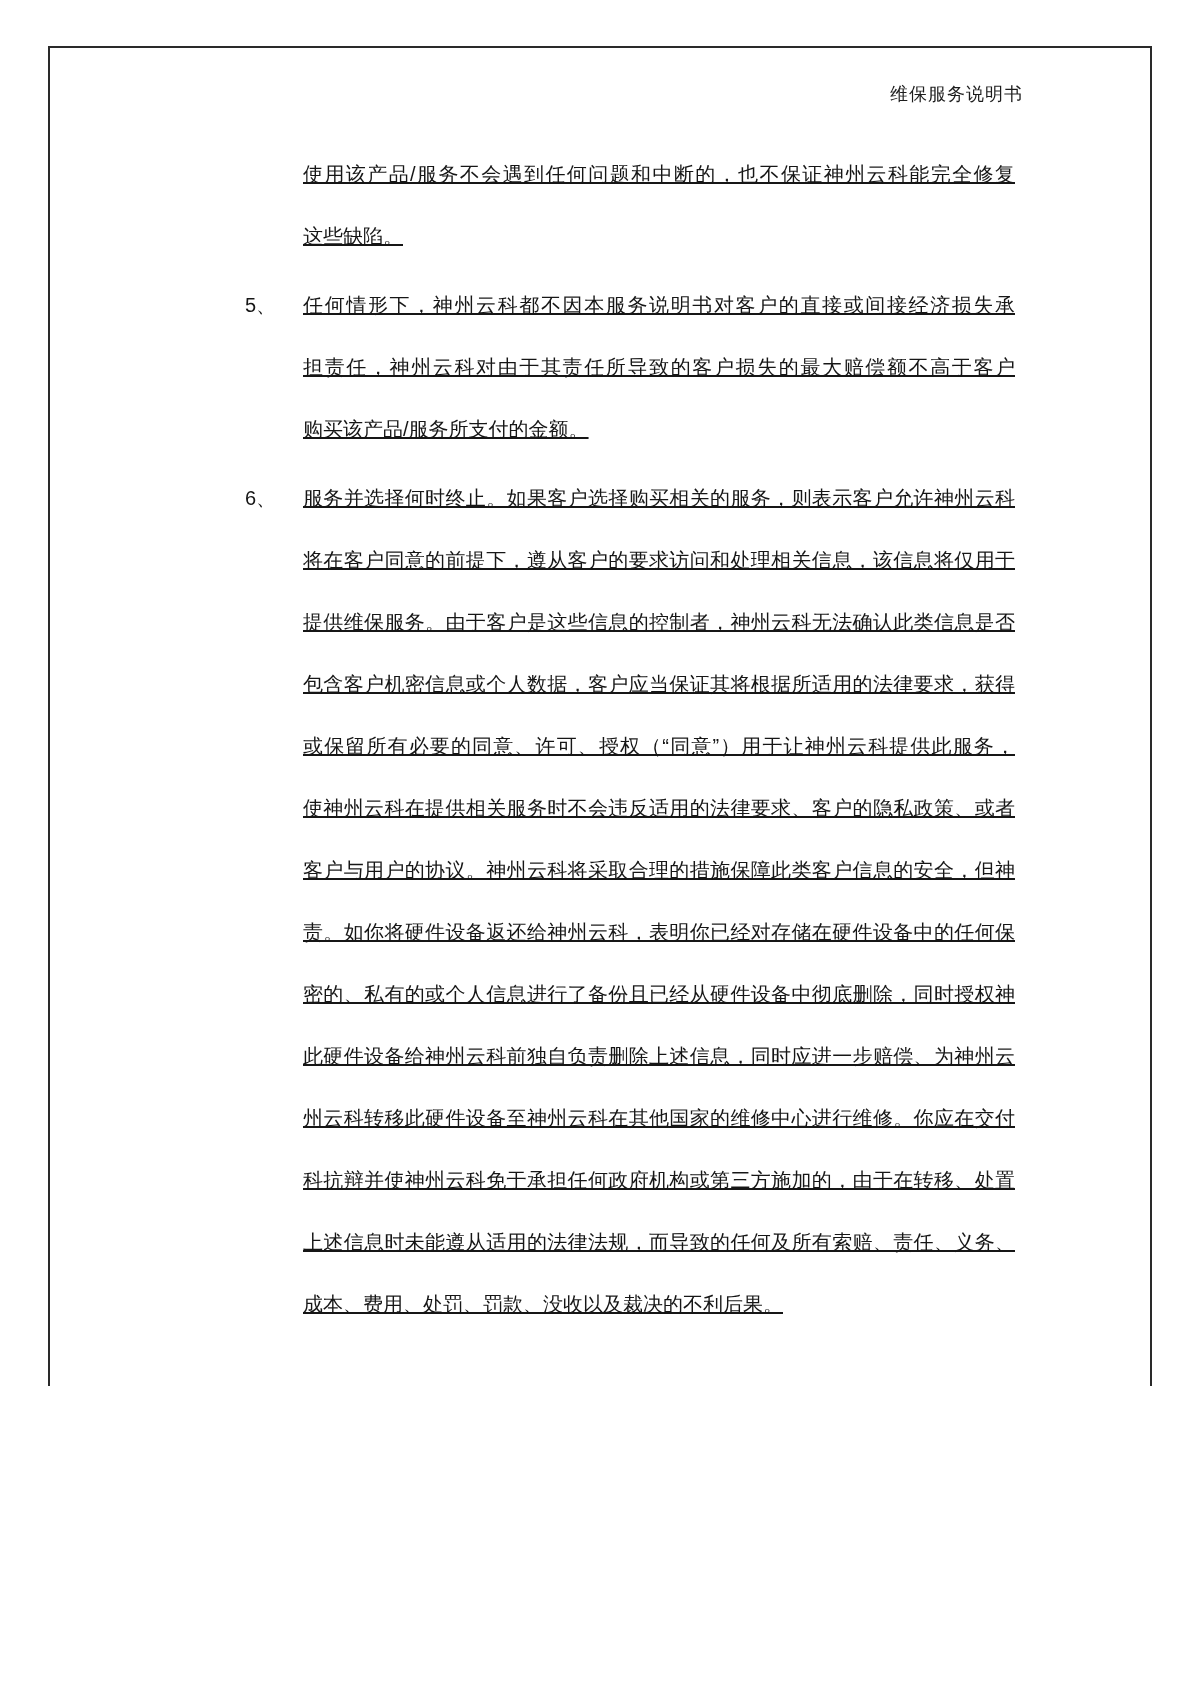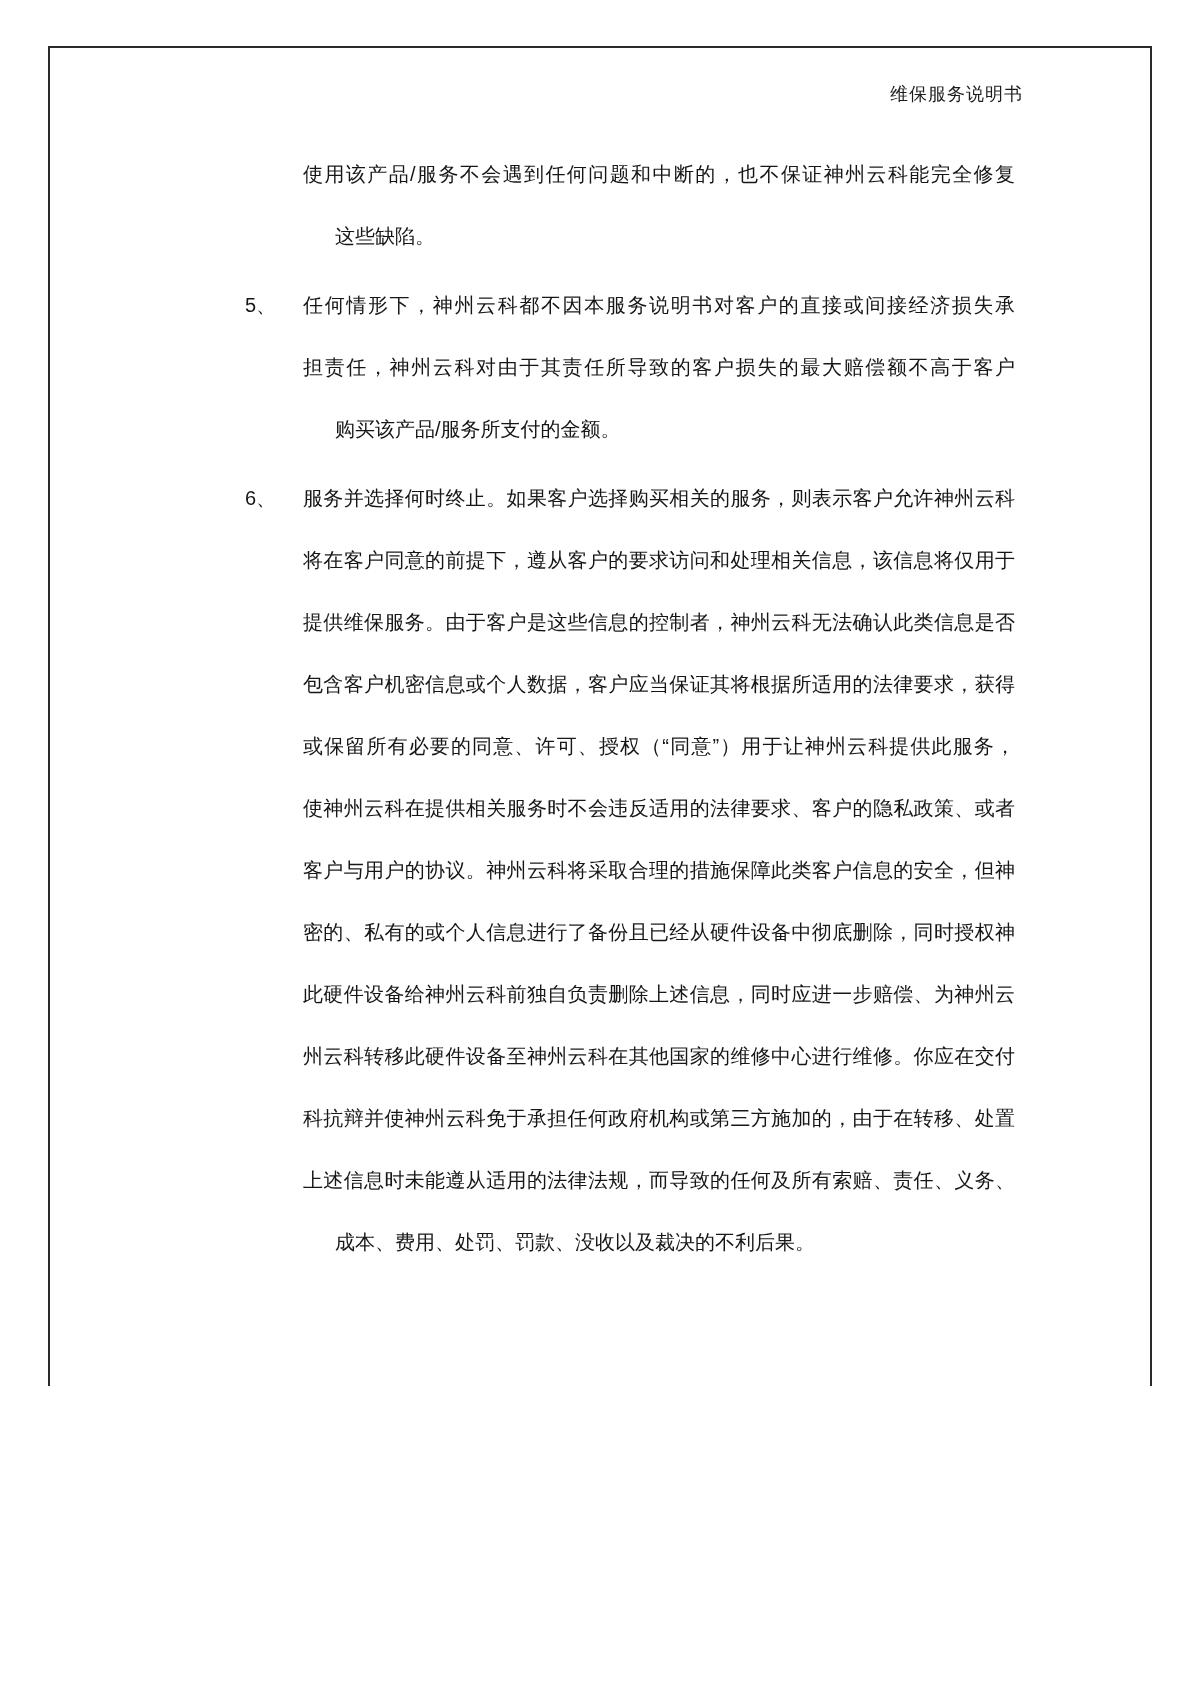--- a/index.html
+++ b/index.html
@@ -58,24 +58,24 @@
   }
   .line {
     width: 712px;
     height: 62px;
     line-height: 62px;
     font-size: 20px;
     text-align: justify;
     text-align-last: justify;
     overflow: hidden;
     color: #161616;
+    text-decoration: underline;
   }
   .line.last {
     text-align-last: left;
-    margin-left: 32px;
   }
   .footer {
     position: absolute;
     top: 1581px;
     left: 16px;
     width: 100%;
     text-align: center;
     font-family: "Liberation Serif", serif;
     font-size: 19px;
     color: #111111;
@@ -113,20 +113,21 @@
       <div class="item">
         <div class="num">6、</div>
         <div class="lines">
           <div class="line">服务并选择何时终止。如果客户选择购买相关的服务，则表示客户允许神州云科</div>
           <div class="line">将在客户同意的前提下，遵从客户的要求访问和处理相关信息，该信息将仅用于</div>
           <div class="line">提供维保服务。由于客户是这些信息的控制者，神州云科无法确认此类信息是否</div>
           <div class="line">包含客户机密信息或个人数据，客户应当保证其将根据所适用的法律要求，获得</div>
           <div class="line">或保留所有必要的同意、许可、授权（“同意”）用于让神州云科提供此服务，</div>
           <div class="line">使神州云科在提供相关服务时不会违反适用的法律要求、客户的隐私政策、或者</div>
           <div class="line">客户与用户的协议。神州云科将采取合理的措施保障此类客户信息的安全，但神</div>
+          <div class="line">责。如你将硬件设备返还给神州云科，表明你已经对存储在硬件设备中的任何保</div>
           <div class="line">密的、私有的或个人信息进行了备份且已经从硬件设备中彻底删除，同时授权神</div>
           <div class="line">此硬件设备给神州云科前独自负责删除上述信息，同时应进一步赔偿、为神州云</div>
           <div class="line">州云科转移此硬件设备至神州云科在其他国家的维修中心进行维修。你应在交付</div>
           <div class="line">科抗辩并使神州云科免于承担任何政府机构或第三方施加的，由于在转移、处置</div>
           <div class="line">上述信息时未能遵从适用的法律法规，而导致的任何及所有索赔、责任、义务、</div>
           <div class="line last">成本、费用、处罚、罚款、没收以及裁决的不利后果。</div>
         </div>
       </div>
     </div>
 

